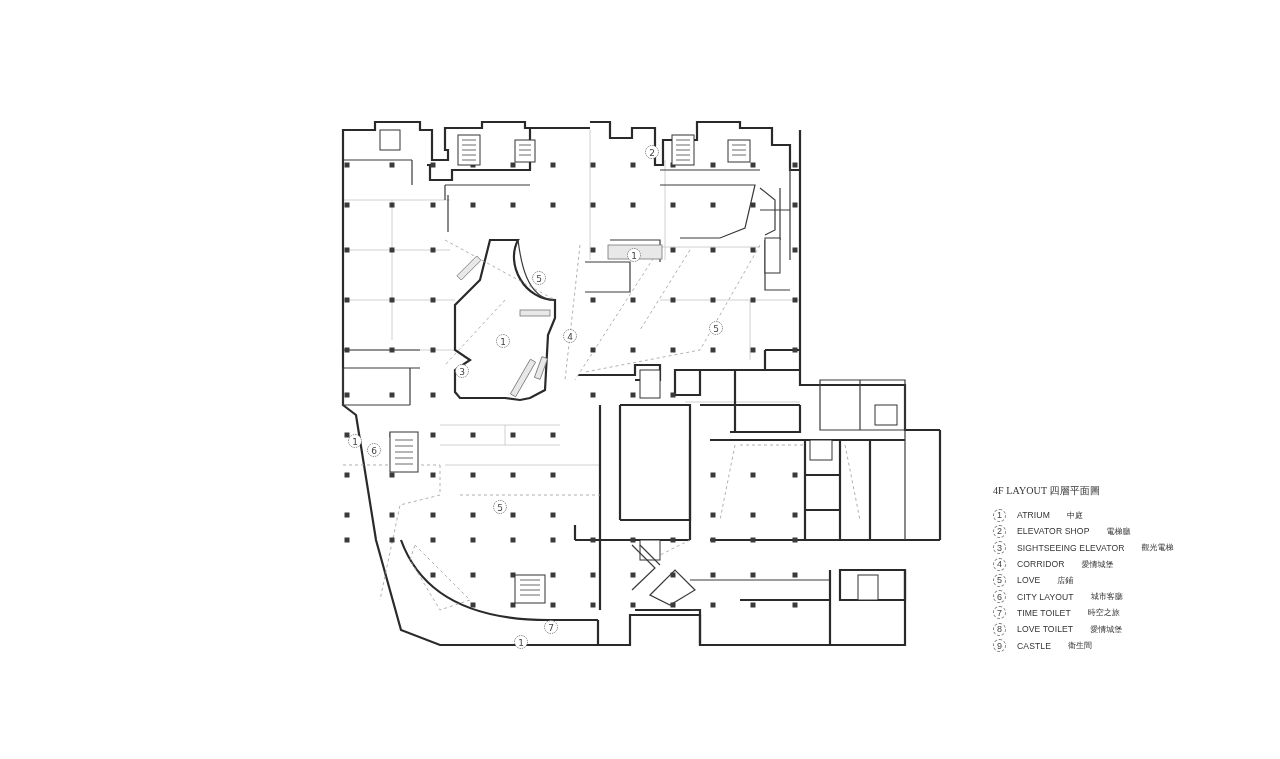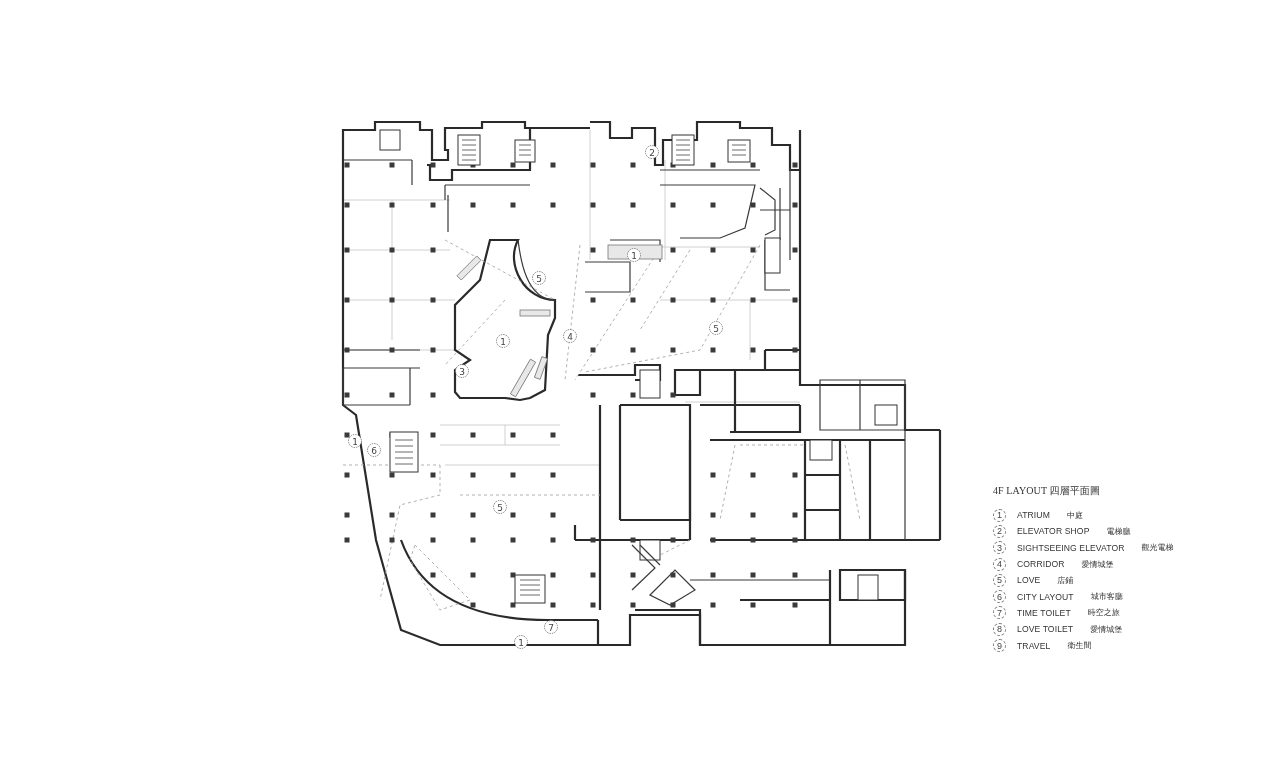--- a/index.html
+++ b/index.html
@@ -324,17 +324,17 @@
       <span class="legend-en">TIME TOILET</span>
       <span class="legend-zh">時空之旅</span>
     </div>
     <div class="legend-row">
       <span class="legend-num">8</span>
       <span class="legend-en">LOVE TOILET</span>
       <span class="legend-zh">愛情城堡</span>
     </div>
     <div class="legend-row">
       <span class="legend-num">9</span>
-      <span class="legend-en">TRAVEL</span>
+      <span class="legend-en">CASTLE</span>
       <span class="legend-zh">衛生間</span>
     </div>
   </div>
 </div>
 
 </body></html>

